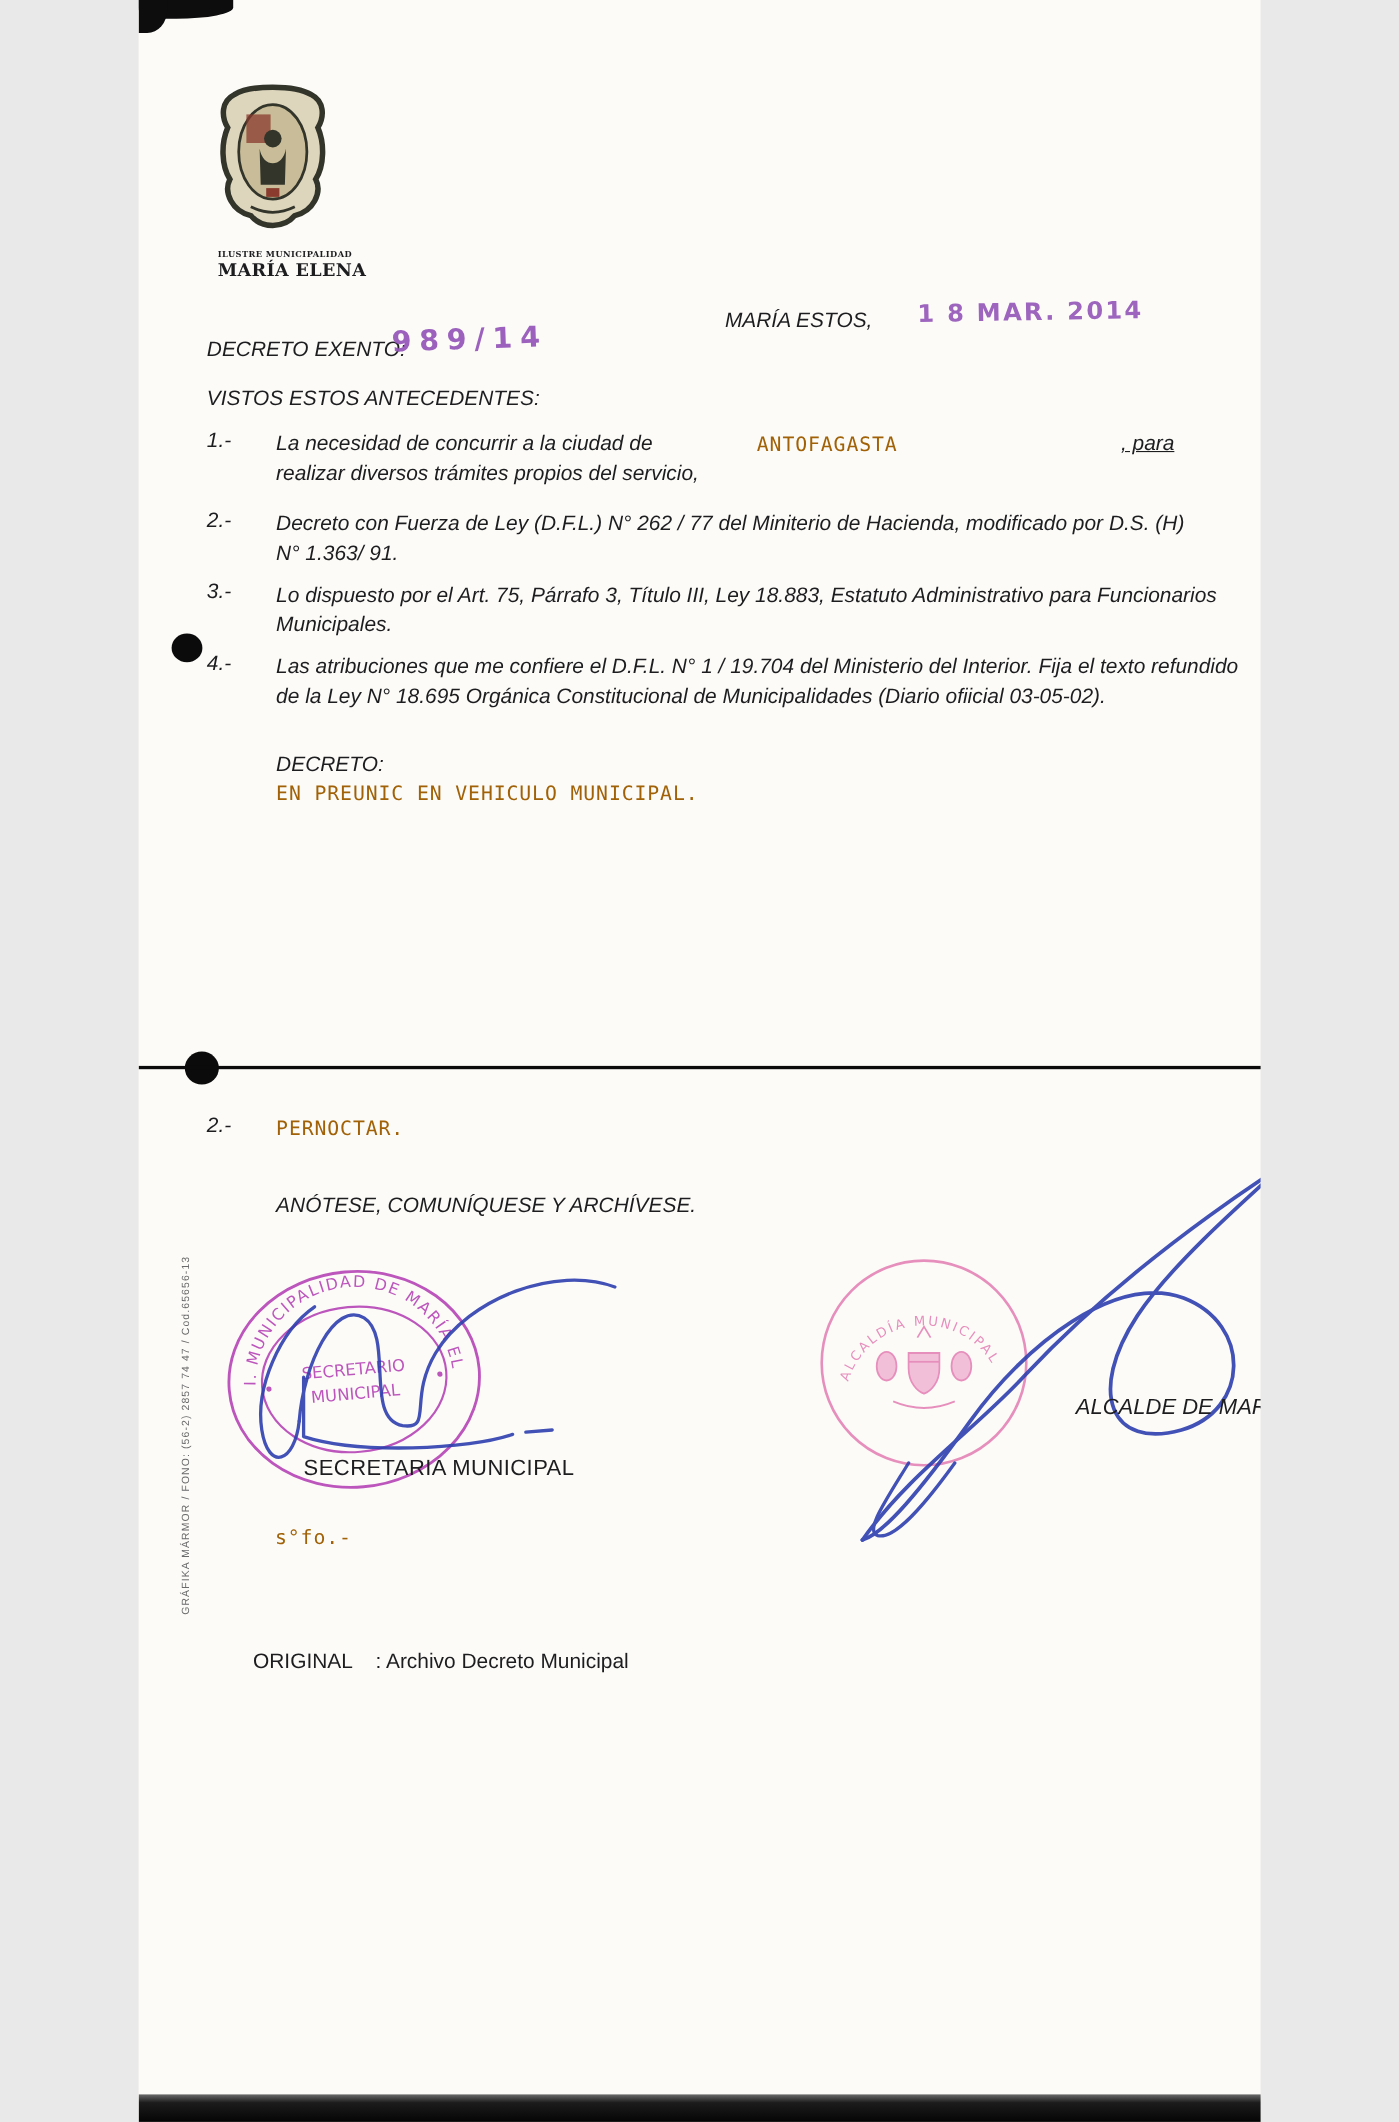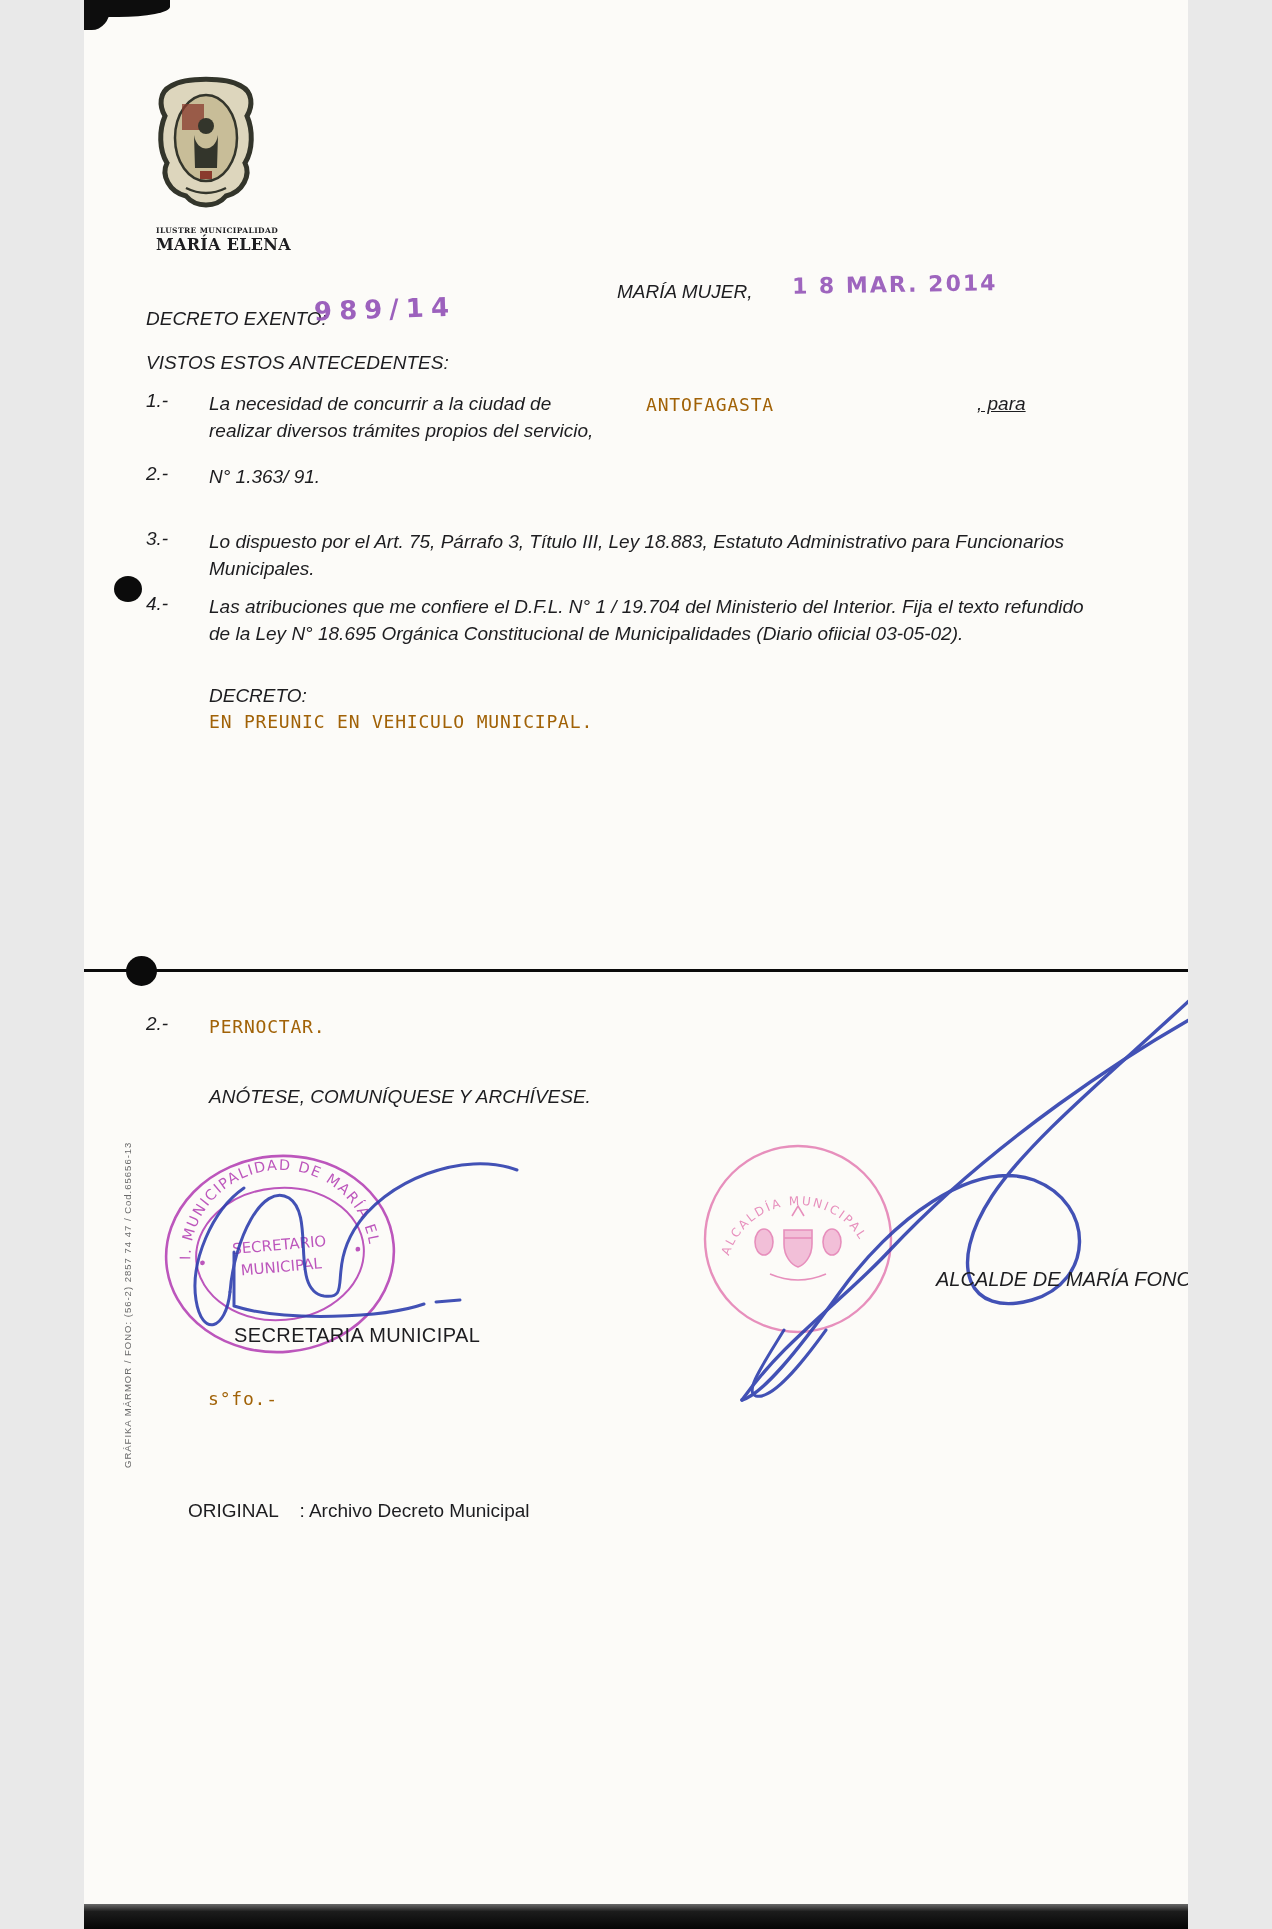--- a/index.html
+++ b/index.html
@@ -1,17 +1,17 @@
 <!DOCTYPE html>
 <html><head>
 <meta charset="utf-8">
 <style>
   html,body { margin:0; padding:0; background:#e9e9e9; }
   .page {
-    position:relative; width:1104px; height:1929px; margin:0 auto;
+    position:relative; width:1020px; height:1929px; margin:0 auto;
     background:#fcfbf8; overflow:hidden;
     font-family:"Liberation Sans", sans-serif; color:#1d1d20;
   }
   .abs { position:absolute; }
   .b   { font-weight:normal; }
   .body-text { font-size:19px; font-style:italic; line-height:27px; white-space:nowrap; }
   .typed {
     font-family:"DejaVu Sans Mono","Liberation Mono",monospace;
     color:#a16207; font-size:18px; letter-spacing:0.8px; white-space:nowrap;
     font-style:normal;
@@ -65,21 +65,21 @@
       <rect x="26" y="28" width="22" height="26" fill="#8a3b2d" opacity="0.75"></rect>
       <circle cx="50" cy="50" r="8" fill="#33352b"></circle>
       <path d="M38,59 C41,77 59,77 62,59 L61,92 L39,92 Z" fill="#33352b"></path>
       <rect x="44" y="95" width="12" height="8" fill="#8a3b2d"></rect>
       <path d="M30,112 Q50,122 70,112" stroke="#33352b" stroke-width="2.5" fill="none"></path>
     </svg>
     <div class="letterhead-org" style="margin-top:1px;">ILUSTRE MUNICIPALIDAD</div>
     <div class="letterhead-city">MARÍA ELENA</div>
   </div>
 
-  <div class="abs body-text" style="left:533px; top:278px;">MARÍA MUJER,</div>
+  <div class="abs body-text" style="left:533px; top:278px;">MARÍA ESTOS,</div>
   <div class="abs stamp-purple" style="left:708px; top:272px; font-size:22px; letter-spacing:2px; transform:rotate(-1deg); opacity:.9;">1 8 MAR. 2014</div>
 
   <div class="abs body-text b" style="left:62px; top:305px;">DECRETO EXENTO:</div>
   <div class="abs stamp-purple" style="left:230px; top:294px; font-size:26px; letter-spacing:7px; transform:rotate(-2deg); opacity:.92;">989/14</div>
 
   <div class="abs body-text" style="left:62px; top:349px;">VISTOS ESTOS ANTECEDENTES:</div>
 
   <div class="item" style="top:390px;">
     <div class="num">1.-</div>
     <div class="lines body-text" style="position:relative; width:880px;">
@@ -88,20 +88,21 @@
         <span class="abs typed" style="left:437px; top:1px;">ANTOFAGASTA</span>
         <span class="abs" style="left:768px;text-decoration:underline;">, para</span>
       </div>
       <div>realizar diversos trámites propios del servicio,</div>
     </div>
   </div>
 
   <div class="item" style="top:463px;">
     <div class="num">2.-</div>
     <div class="lines body-text">
+      <div>Decreto con Fuerza de Ley (D.F.L.) N° 262 / 77 del Miniterio de Hacienda, modificado por D.S. (H)</div>
       <div>N° 1.363/ 91.</div>
     </div>
   </div>
 
   <div class="item" style="top:528px;">
     <div class="num">3.-</div>
     <div class="lines body-text">
       <div>Lo dispuesto por el Art. 75, Párrafo 3, Título III, Ley 18.883, Estatuto Administrativo para Funcionarios</div>
       <div>Municipales.</div>
     </div>

